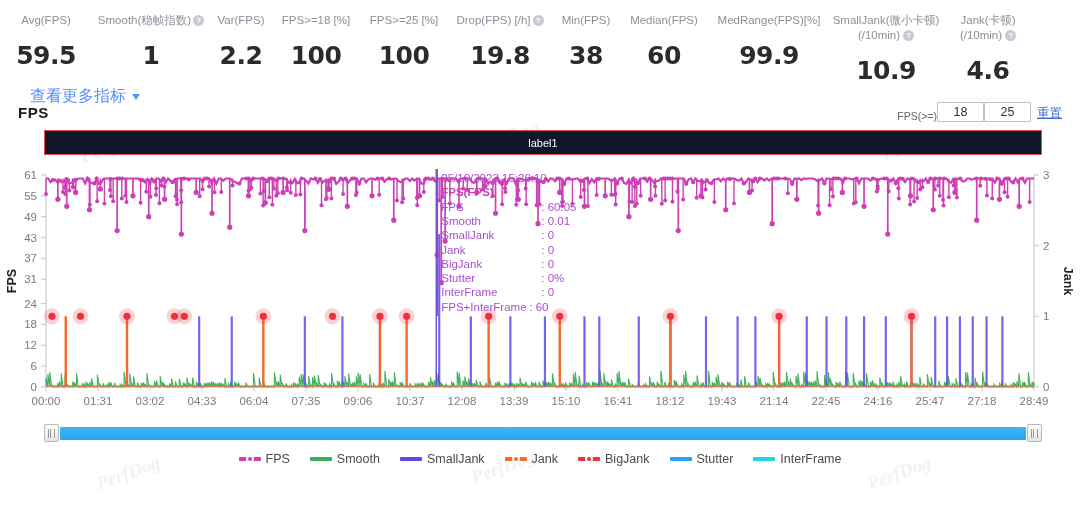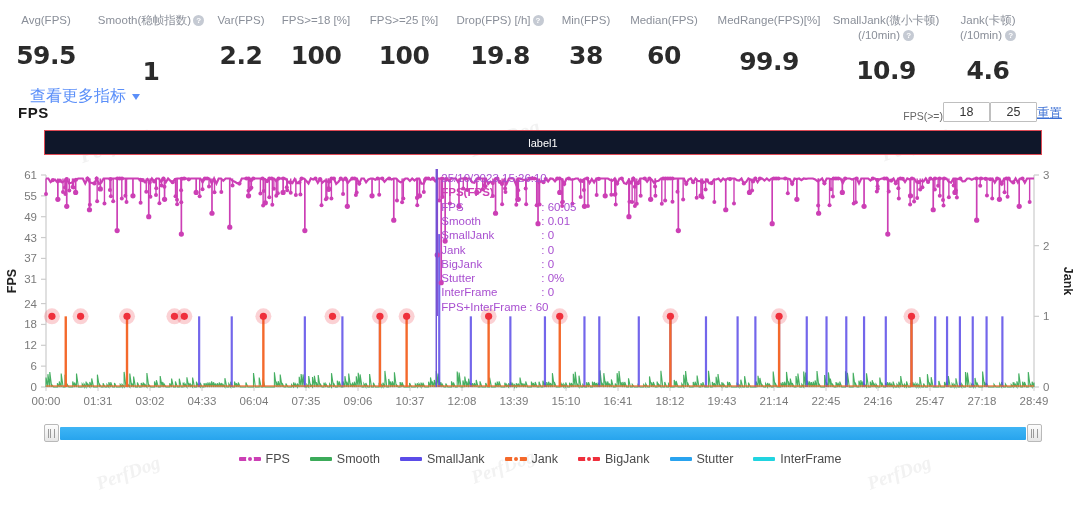--- a/index.html
+++ b/index.html
@@ -72,21 +72,21 @@
   .sect-title{font-size:15px;font-weight:bold;color:#1a1a1a;letter-spacing:.5px;}
   .sect-ctrls{margin-left:auto;display:flex;align-items:flex-end;}
   .ctrl-label{font-size:10.5px;color:#666;}
   .num-box{
     width:47px;height:20px;border:1px solid #bfbfbf;background:#fff;
     text-align:center;font-size:12.5px;color:#333;line-height:20px;
     box-sizing:border-box;border-radius:1px;
     font-family:"Liberation Sans",sans-serif;padding:0;
   }
   .reset-link{
-    font-size:12.5px;color:#3b6fd4;text-decoration:underline;cursor:pointer;
+    font-size:12.5px;color:#3b6fd4;text-decoration:underline;cursor:pointer;margin-left:6px;
   }
   
   .labelbar-wrap{position:relative;z-index:3;padding:0 38px 0 44px;}
   .labelbar{
     height:25px;background:#0f172a;border:1px solid #e04b55;
     display:flex;align-items:center;justify-content:center;
     color:#fff;font-size:11px;box-sizing:border-box;
   }
   
   .chart-area{position:relative;z-index:3;height:258px;margin-top:6px;}
@@ -128,21 +128,21 @@
 <div class="wm" style="left:470px;top:456px;font-size:19px;">PerfDog</div>
 <div class="wm" style="left:866px;top:462px;font-size:19px;">PerfDog</div>
 
 <div class="metrics" id="metrics">
     <div class="metric" style="width: 92px;">
       <div class="m-label">
         <span>Avg(FPS)</span>
       </div>
       <div class="m-value">59.5</div>
     </div>
-    <div class="metric" style="width: 118px; gap: 16px;">
+    <div class="metric" style="width: 118px;">
       <div class="m-label">
         <span>Smooth(稳帧指数)</span>
         <span class="qmark">?</span>
       </div>
       <div class="m-value">1</div>
     </div>
     <div class="metric" style="width: 62px;">
       <div class="m-label">
         <span>Var(FPS)</span>
       </div>
@@ -172,21 +172,21 @@
         <span>Min(FPS)</span>
       </div>
       <div class="m-value">38</div>
     </div>
     <div class="metric" style="width: 88px;">
       <div class="m-label">
         <span>Median(FPS)</span>
       </div>
       <div class="m-value">60</div>
     </div>
-    <div class="metric" style="width: 122px; gap: 6px;">
+    <div class="metric" style="width: 122px;">
       <div class="m-label">
         <span>MedRange(FPS)[%]</span>
       </div>
       <div class="m-value">99.9</div>
     </div>
     <div class="metric" style="width: 112px;">
       <div class="m-label">
         <span>SmallJank(微小卡顿)</span>
         <span class="l2">
           <span>(/10min)</span>

